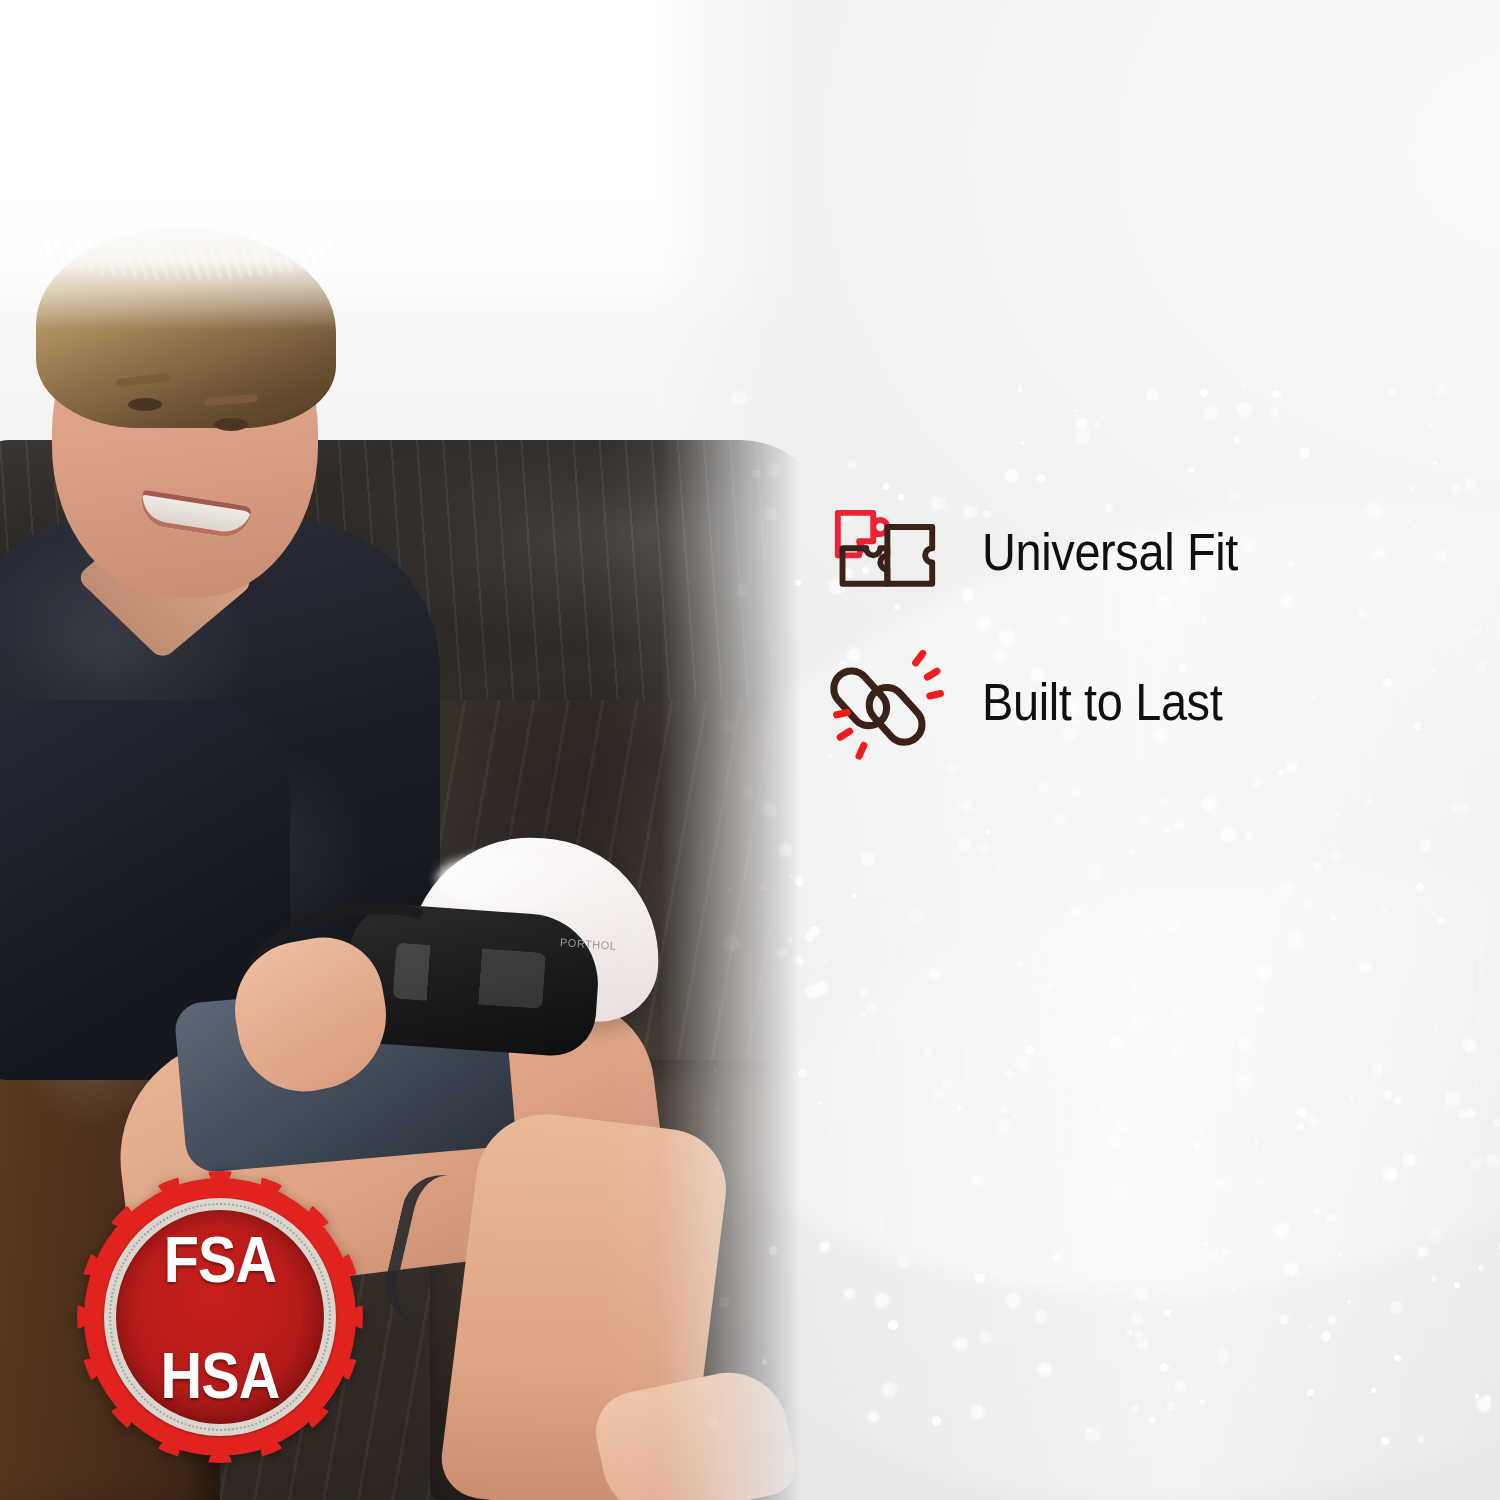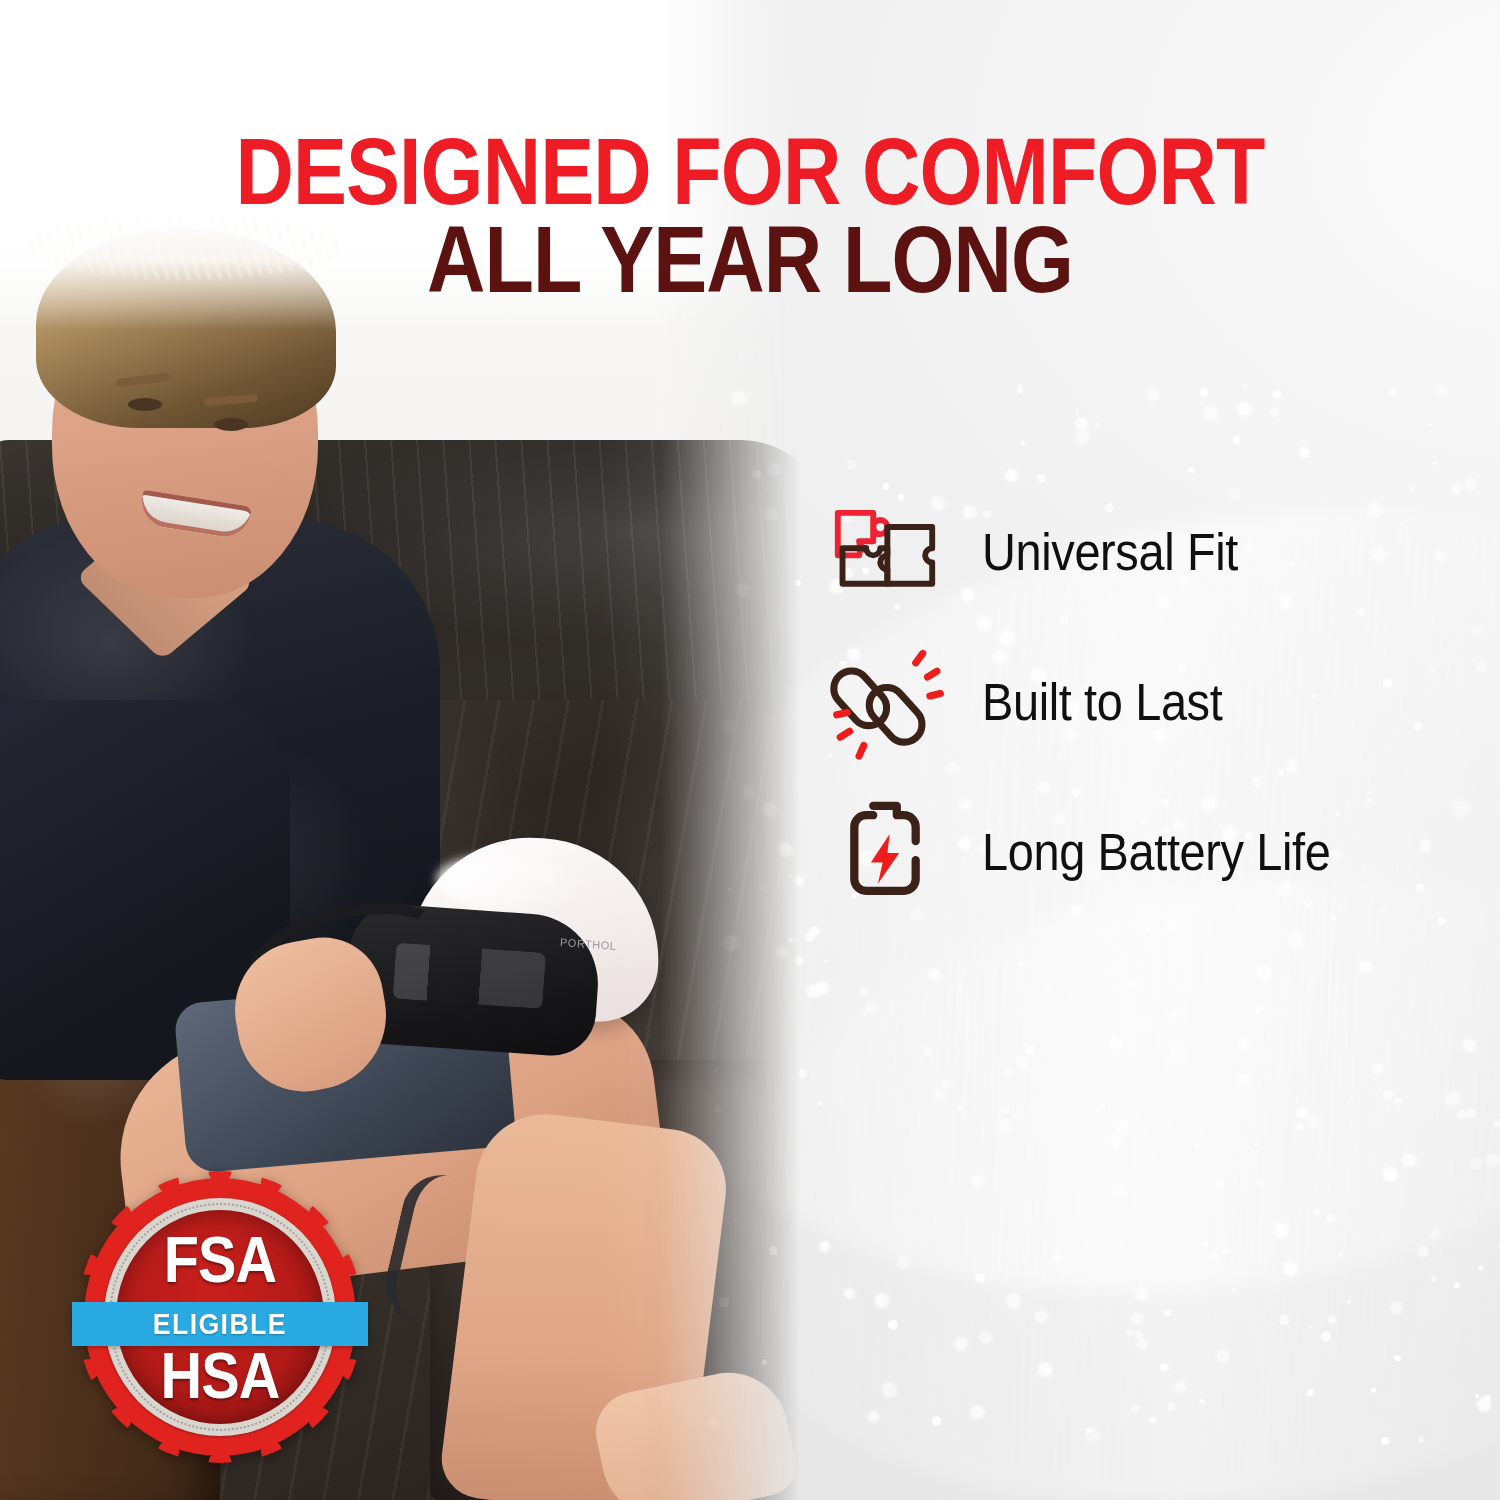--- a/index.html
+++ b/index.html
@@ -647,24 +647,20 @@
     <div class="brace-white"></div>
     <div class="brace-black"></div>
     <div class="strap"></div>
     <div class="strap2"></div>
     <div class="brace-label">PORTHOL</div>
     <div class="hand"></div>
 
     <div class="photo-top-fade"></div>
   </div>
 
-  <div class="headline">
-    <div class="h-line l1">DESIGNED FOR COMFORT</div>
-    <div class="h-line l2">ALL YEAR LONG</div>
-  </div>
 
   <div class="features">
 
     <div class="feature">
       <div class="f-icon">
         <svg width="118" height="118" viewBox="0 0 100 100" fill="none">
           <path d="M10 10 H40 V22 a6 6 0 0 1 6-6 a6 6 0 0 1 0 12 a6 6 0 0 1-6-6 V34 H28 a6 6 0 0 0 6 6 a6 6 0 0 0-6 6 H10 Z" transform="translate(0,6)" stroke="#ef2233" stroke-width="5" stroke-linejoin="round"></path>
           <path d="M52 28 H90 V46 a6 6 0 0 0-6 6 a6 6 0 0 0 6 6 V76 H52 V64 a6 6 0 0 1-6-6 a6 6 0 0 1 6-6 Z" stroke="#3b2218" stroke-width="5" stroke-linejoin="round"></path>
           <path d="M14 46 H34 a6 6 0 0 0 6 6 a6 6 0 0 0 6-6 H52 V76 H14 Z" stroke="#3b2218" stroke-width="5" stroke-linejoin="round"></path>
         </svg>
@@ -685,41 +681,28 @@
             <line x1="88" y1="44" x2="97" y2="42"></line>
             <line x1="18" y1="58" x2="9" y2="60"></line>
             <line x1="20" y1="74" x2="12" y2="79"></line>
             <line x1="32" y1="86" x2="28" y2="95"></line>
           </g>
         </svg>
       </div>
       <div class="f-label">Built to Last</div>
     </div>
 
-    <div class="feature">
-      <div class="f-icon">
-        <svg width="110" height="118" viewBox="0 0 80 100" fill="none">
-          <path d="M30 10 h20 v8 h6 a10 10 0 0 1 10 10 v12" stroke="#3b2218" stroke-width="7" stroke-linecap="round" stroke-linejoin="round"></path>
-          <path d="M66 56 v16 a10 10 0 0 1-10 10 H24 a10 10 0 0 1-10-10 V28 a10 10 0 0 1 10-10 h6" stroke="#3b2218" stroke-width="7" stroke-linecap="round" stroke-linejoin="round"></path>
-          <path d="M44 34 L28 58 h10 l-4 18 18-26 H42 Z" fill="#f01c1c"></path>
-        </svg>
-      </div>
-      <div class="f-label">Long Battery Life</div>
-    </div>
 
 
 
   </div>
 
   <div class="badge">
     <div class="badge-scallop"></div>
     <div class="badge-ring"></div>
     <div class="badge-inner">
       <div class="badge-core"></div>
     </div>
     <div class="badge-txt badge-fsa">FSA</div>
     <div class="badge-txt badge-hsa">HSA</div>
-    <div class="badge-band">
-      <span>ELIGIBLE</span>
-    </div>
   </div>
 
 </div>
 
 </body></html>

